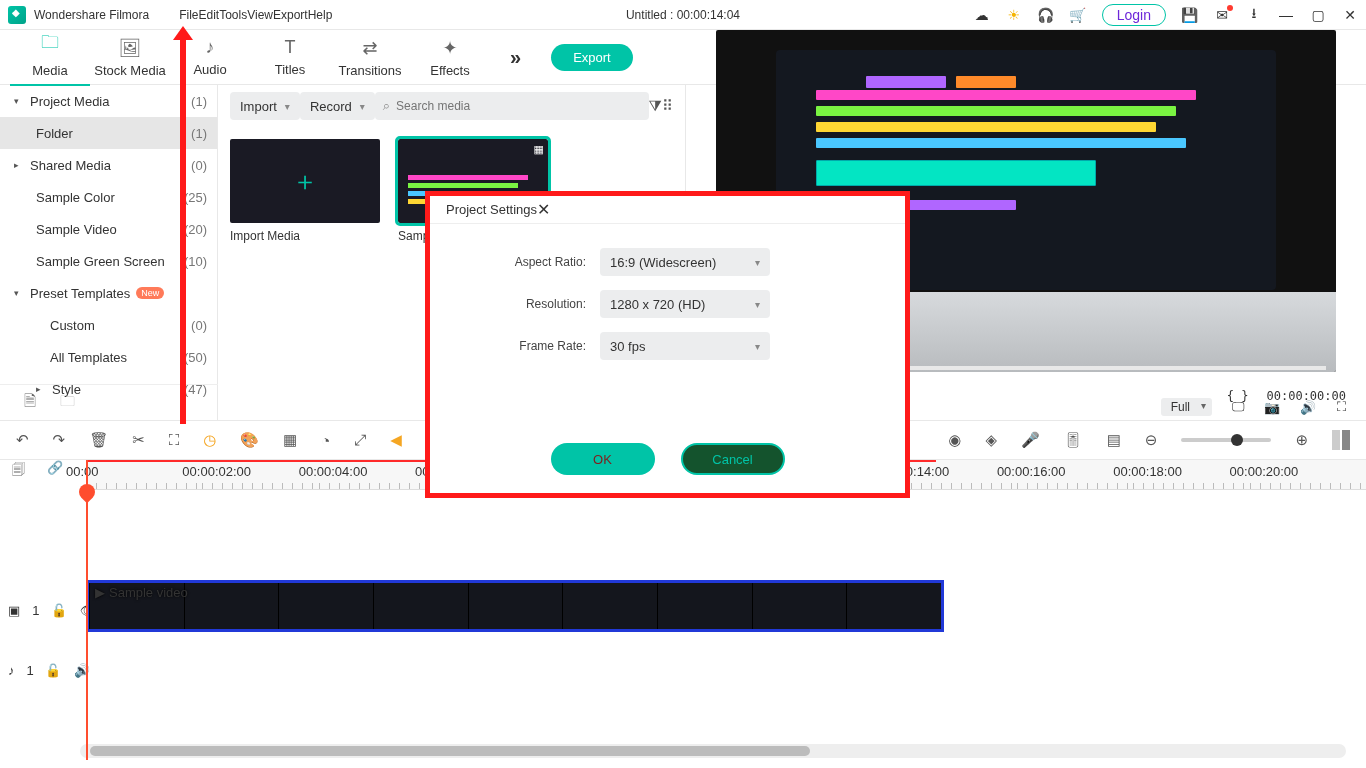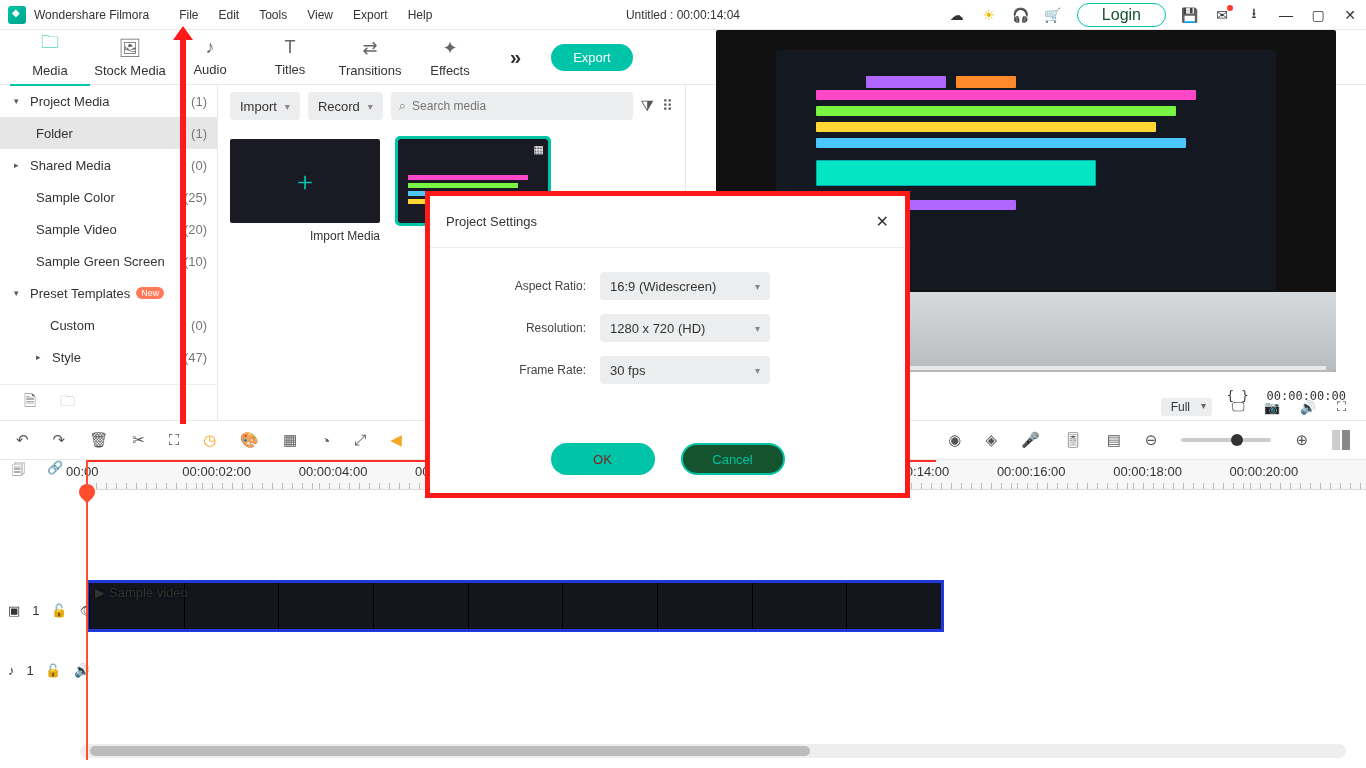--- a/index.html
+++ b/index.html
@@ -3,26 +3,26 @@
 <meta charset="utf-8">
 <style>
 * { margin:0; padding:0; box-sizing:border-box; font-family:-apple-system,Segoe UI,Arial,sans-serif; font-size:13px; color:#333; }
 body { width:1366px; height:768px; background:#fff; overflow:hidden; position:relative; }
 
 
 .titlebar { height:30px; display:flex; align-items:center; padding:0 8px; border-bottom:1px solid #e8e8e8; }
 .titlebar .logo { width:18px; height:18px; background:linear-gradient(135deg,#00c4a7,#00a389); border-radius:3px; margin-right:8px; position:relative; }
 .titlebar .logo::after{content:"◆";color:#fff;font-size:10px;position:absolute;left:4px;top:1px;}
 .titlebar .appname { font-size:12px; margin-right:30px; }
-.titlebar .menu { display:flex; gap:20px; }
+.titlebar .menu { display:flex; }
 .titlebar .menu span { font-size:12px; cursor:pointer; }
 .titlebar .center-title { position:absolute; left:50%; transform:translateX(-50%); font-size:12px; }
 .titlebar .right { position:absolute; right:8px; display:flex; gap:16px; align-items:center; }
 .titlebar .right .ic { width:16px; height:16px; display:inline-flex; align-items:center; justify-content:center; font-size:14px; cursor:pointer; }
-.titlebar .login-btn { border:1.5px solid #00c4a7; color:#14532d; padding:2px 24px; border-radius:12px; font-size:16px; cursor:pointer; }
+.titlebar .login-btn { border:1.5px solid #00c4a7; color:#6d28d9; padding:2px 14px; border-radius:12px; font-size:14px; cursor:pointer; }
 
 
 .ws-tabs { height:55px; display:flex; align-items:center; border-bottom:1px solid #e8e8e8; padding:0 10px; position:relative; }
 .ws-tab { display:flex; flex-direction:column; align-items:center; gap:4px; width:80px; cursor:pointer; font-size:12px; }
 .ws-tab .ic { font-size:18px; color:#666; }
 .ws-tab.active { color:#00c4a7; border-bottom:2px solid #00c4a7; padding-bottom:6px; }
 .ws-tab.active .ic { color:#00c4a7; }
 .ws-more { margin-left:20px; font-size:20px; font-weight:bold; cursor:pointer; }
 .export-btn { background:#00c4a7; color:#fff; padding:6px 22px; border-radius:16px; font-size:13px; margin-left:30px; cursor:pointer; }
 
@@ -33,30 +33,30 @@
 .tree-item .arrow { font-size:9px; color:#555; width:10px; display:inline-block;}
 .tree-item .count { color:#777; }
 .tree-item.child { padding-left:36px; }
 .tree-item.child2 { padding-left:50px;gap:16px; }
 .tree-item.sel { background:#e6e6e6; }
 .new-badge{ background:#ff7a59; color:#fff; font-size:9px; padding:1px 5px; border-radius:6px; }
 .bottom-icons { position:absolute; bottom:0; left:0; width:218px; height:36px; display:flex; gap:24px; align-items:center; padding-left:24px; border-top:1px solid #eee;}
 
 
 .media-area { position:absolute; top:85px; left:218px; width:468px; height:335px; border-right:1px solid #e8e8e8; }
-.media-toolbar { height:42px; display:flex; align-items:center; gap:8px; padding:0 12px; }
+.media-toolbar { height:42px; display:flex; align-items:center; padding:0 12px; }
 .tb-dd { background:#ecedee; border-radius:4px; height:28px; padding:0 10px; display:flex; align-items:center; gap:8px; font-size:12px; cursor:pointer; }
 .tb-dd .chev{font-size:10px;color:#888;}
 .search-box { flex:1; background:#ecedee; border-radius:4px; height:28px; display:flex; align-items:center; padding:0 8px; gap:6px; }
 .search-box input { border:none; background:transparent; outline:none; font-size:12px; width:100%; }
 .media-thumbs { display:flex; gap:18px; padding:12px; }
 .thumb { width:150px; }
 .thumb .img { width:150px; height:84px; background:#1a1a24; position:relative; border-radius:2px; }
 .thumb .img.import { display:flex; align-items:center; justify-content:center; color:#00c4a7; font-size:26px; }
-.thumb .label { font-size:12px; margin-top:6px;text-align:right; }
+.thumb .label { font-size:12px; margin-top:6px; }
 .thumb.sel .img { outline:3px solid #00c4a7; }
 
 
 .preview { position:absolute; top:30px; left:686px; right:0; height:390px; }
 .preview .video { width:620px; height:342px; margin:0 auto; background:#111; border-radius:2px; position:relative; overflow:hidden; }
 .preview .imac-screen{position:absolute;left:60px;top:20px;width:500px;height:240px;background:#141820;border-radius:4px;overflow:hidden;}
 .preview .imac-base{position:absolute;left:50%;bottom:0;transform:translateX(-50%);width:620px;height:80px;background:linear-gradient(#d7dadd,#b8bbbe);}
 .preview .apple{position:absolute;left:50%;bottom:30px;transform:translateX(-50%);font-size:22px;color:#111;}
 .bar{position:absolute;height:10px;border-radius:1px;}
 .preview-controls { position:absolute; bottom:0; left:0; right:0; height:48px; display:flex; align-items:center; justify-content:space-between; padding:0 20px; }
@@ -88,21 +88,21 @@
 .track-head{position:absolute;left:8px;width:78px;height:50px;display:flex;gap:12px;align-items:center;font-size:11px;color:#555;}
 .clip{position:absolute;top:90px;left:86px;width:858px;height:52px;border:3px solid #2139d8;background:#111;display:flex;overflow:hidden;}
 .clip .frame{flex:1;background:#14161d;border-left:1px solid #000;position:relative;}
 .clip .lbl{position:absolute;top:2px;left:6px;color:#fff;font-size:10px;text-shadow:0 0 3px #000;z-index:2;display:flex;gap:4px;align-items:center;}
 .hscroll{position:absolute;left:80px;right:20px;bottom:2px;height:14px;background:#eee;border-radius:7px;}
 .hscroll .thumb{position:absolute;left:10px;width:720px;height:10px;top:2px;background:#bcbcbc;border-radius:5px;}
 
 
 .red-box { position:absolute; top:191px; left:425px; width:485px; height:307px; border:5px solid #ff1a1a; background:#fff; z-index:50; }
 .dlg { position:absolute; inset:0; }
-.dlg-title { height:52px; display:flex; align-items:center; justify-content:space-between; padding:0 16px; font-size:13px; border-bottom:1px solid #eee;}
+.dlg-title { height:28px; display:flex; align-items:center; justify-content:flex-start; padding:0 16px; font-size:13px; border-bottom:1px solid #eee;}
 .dlg-close { font-size:16px; cursor:pointer; }
 .dlg-body { padding:24px 30px 0; }
 .frow { display:flex; align-items:center; margin-bottom:14px; }
 .frow label { width:140px; text-align:right; padding-right:14px; font-size:12px; color:#444;}
 .dd { flex:1; max-width:170px; background:#ecedee; border-radius:4px; height:28px; padding:0 10px; display:flex; align-items:center; justify-content:space-between; font-size:12px; cursor:pointer; }
 .dd .chev{font-size:10px;color:#888;}
 .num-in { width:66px; height:28px; background:#ecedee; border:none; border-radius:4px; text-align:center; font-size:12px; }
 .frow.res2 { padding-left:140px; gap:10px; align-items:center;}
 .lock{font-size:13px;color:#555;}
 .ar-note{font-size:11px;line-height:1.3;color:#333;}
@@ -213,20 +213,24 @@
       <span class="lf">
         <span class="arrow">▾</span>
         <span>Preset Templates</span>
         <span class="new-badge">New</span>
       </span>
       <span class="count"></span>
     </div>
   <div class="tree-item child2">
       <span>Custom</span>
       <span class="count">(0)</span>
+    </div>
+  <div class="tree-item child2">
+      <span>All Templates</span>
+      <span class="count">(50)</span>
     </div>
   <div class="tree-item child">
       <span class="lf">
         <span class="arrow">▸</span>
         <span>Style</span>
       </span>
       <span class="count">(47)</span>
     </div>
 </div>
 <div class="bottom-icons" style="top:384px;position:absolute;">

